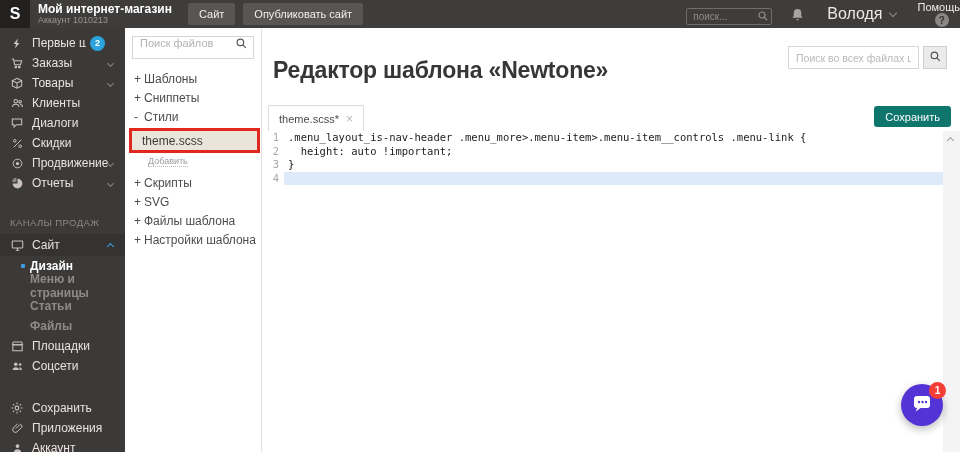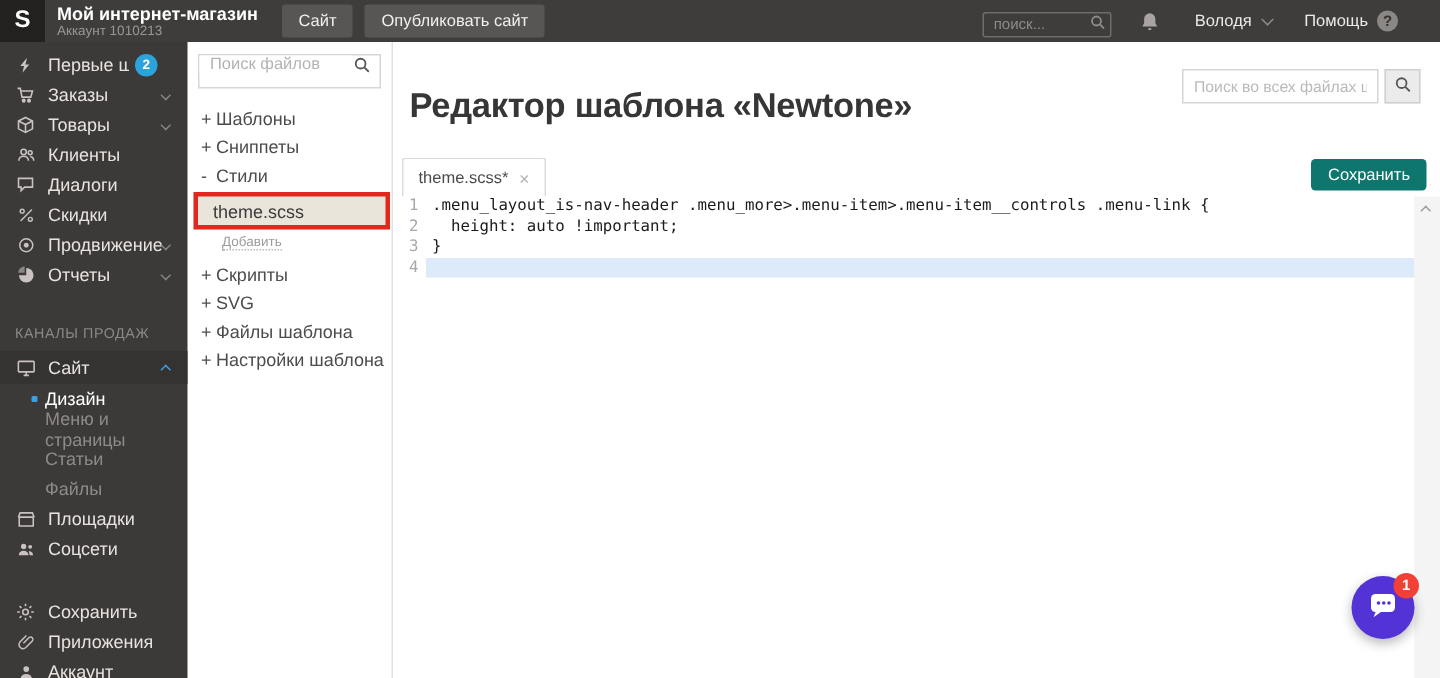--- a/index.html
+++ b/index.html
@@ -19,22 +19,22 @@
             padding:5px 11px; border-radius:2px; cursor:pointer; font-family:inherit; }
   .tb-btn + .tb-btn { margin-left:8px;text-align:center; }
   .tb-spacer { flex:1; }
   .tb-search { position:relative; width:86px; height:17px; margin-right:18px; }
   .tb-search input { width:100%; height:100%; background:transparent; border:1px solid #6f6d6b;
                      border-radius:2px; color:#b5b0ae; font-size:10px; padding:0 18px 0 6px;
                      font-family:inherit; outline:none; }
   .tb-search input::placeholder { color:#8f8b89; }
   .tb-search .mag { position:absolute; right:3px; top:2px; }
   .bell { margin-right:22px; display:flex; }
-  .tb-user { color:#eceae8; font-size:11px; display:flex; align-items:center; margin-right:22px; cursor:pointer; }
-  .tb-help { color:#eceae8; font-size:11px; display:flex; align-items:center; margin-right:28px; cursor:pointer; }
+  .tb-user { color:#eceae8; font-size:16px; display:flex; align-items:center; margin-right:22px; cursor:pointer; }
+  .tb-help { color:#eceae8; font-size:11px; display:flex; align-items:center; margin-right:0; cursor:pointer;flex-direction:column; }
   .qmark { width:14px; height:14px; background:#8a8785; color:#34322f; border-radius:50%;
            font-size:10px; font-weight:bold; display:flex; align-items:center; justify-content:center;
            margin-left:6px; }
   .chev { display:inline-block; width:6px; height:6px; border-right:1.5px solid #8f8b89;
           border-bottom:1.5px solid #8f8b89; transform:rotate(45deg); margin-left:7px; margin-top:-3px; }
 
   
   .sidebar { position:absolute; top:28px; left:0; width:125px; bottom:0; background:#3b3a39;
              padding-top:5px; z-index:20; }
   .s-item { height:20px; display:flex; align-items:center; color:#e9e2df; font-size:12px;
@@ -43,21 +43,21 @@
   .s-label { flex:1; white-space:nowrap; overflow:hidden; }
   .badge { min-width:15px; height:15px; background:#2ba4dd; color:#fff; border-radius:8px;
            font-size:9px; font-weight:bold; display:flex; align-items:center; justify-content:center;
            margin-left:4px; margin-right:20px; }
   .s-chev { width:5px; height:5px; border-right:1.4px solid #8a8583; border-bottom:1.4px solid #8a8583;
             transform:rotate(45deg); margin-right:12px; }
   .s-chev.up { transform:rotate(-135deg); border-color:#3f9ee0; margin-top:3px; }
   .s-section { color:#8d8885; font-size:9.5px; letter-spacing:.4px; margin:24px 0 6px 10px; }
   .s-item.active-parent { background:#343332; height:22px; }
   .s-sub { height:20px; display:flex; align-items:center; font-size:12px; color:#8f8a88;
-           padding-left:30px; cursor:pointer; position:relative; }
+           padding-left:30px; cursor:pointer; position:relative;font-weight:bold; }
   .s-sub.active { color:#ffffff; }
   .s-sub .dot { position:absolute; left:21px; width:4px; height:4px; background:#3f9ee0; border-radius:1px; }
   .s-gap { height:22px; }
 
   
   .filepanel { position:absolute; top:28px; left:125px; width:137px; bottom:0; background:#fff;
                border-right:1px solid #e2e2e2; z-index:10; }
   .fp-search { margin:8px 7px 10px 7px; height:23px; border:1px solid #d6d6d6; display:flex;
                align-items:flex-start; background:#fff; }
   .fp-search input { flex:1; min-width:0; border:none; outline:none; font-size:11px; padding:0 4px 0 7px;

